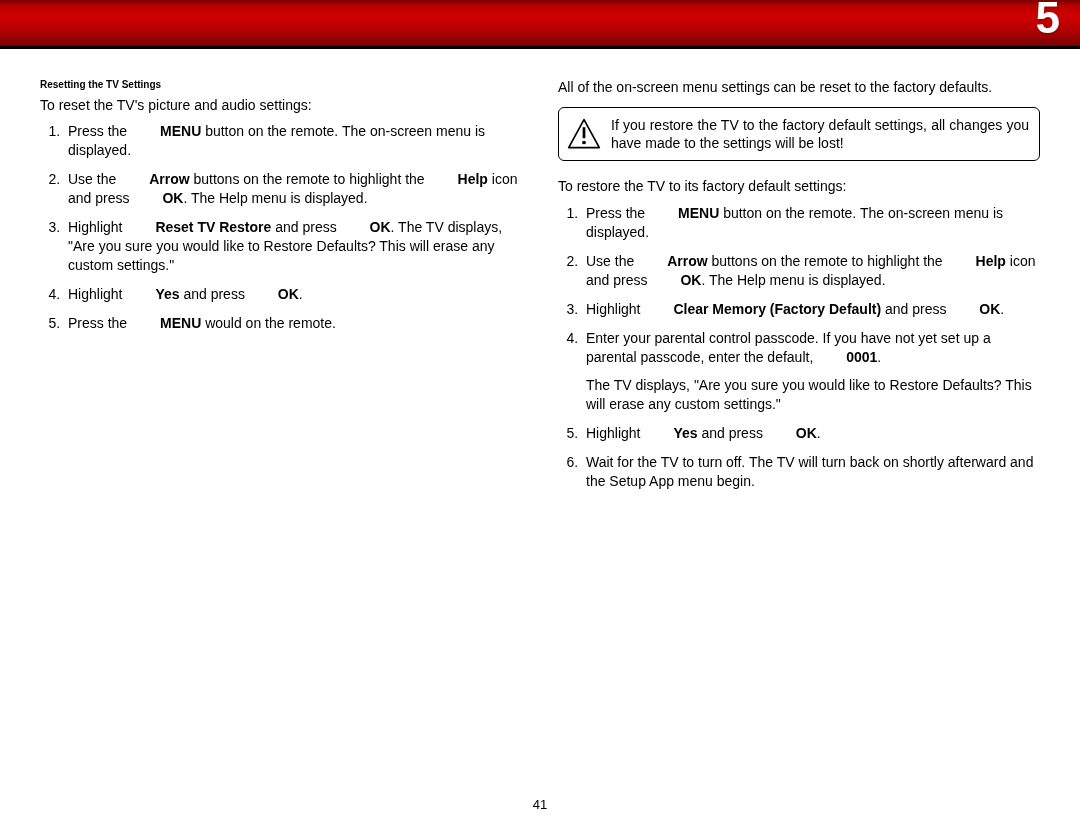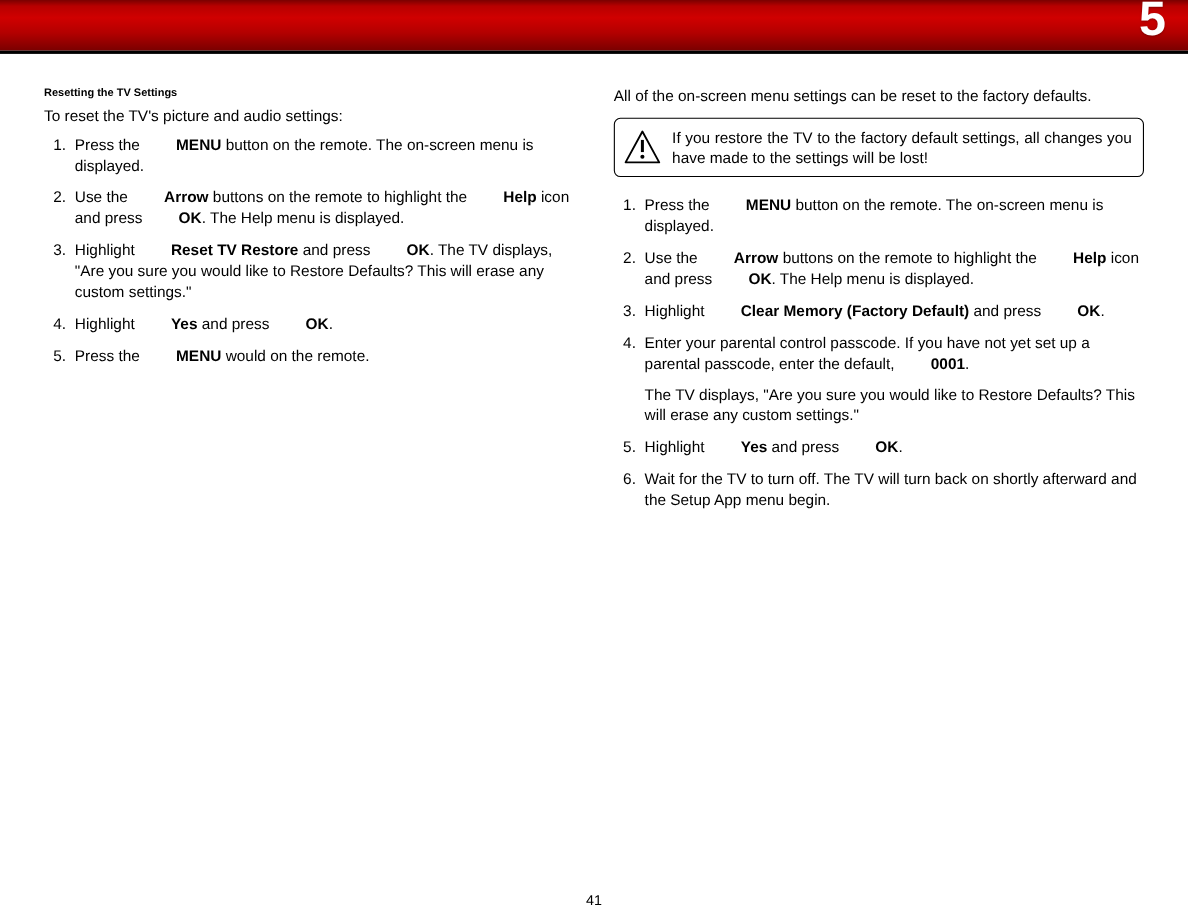--- a/index.html
+++ b/index.html
@@ -93,21 +93,21 @@
     align-items: center;
     justify-content: center;
   }
   .warning-box .text {
     flex: 1 1 auto;
     text-align: justify;
     line-height: 1.3;
   }
   .page-number {
     position: absolute;
-    bottom: 8px;
+    bottom: 22px;
     left: 0;
     right: 0;
     text-align: center;
     font-size: 13px;
   }
 </style>
 </head>
 <body>
 
 <div class="banner">
@@ -146,20 +146,21 @@
       <span class="icon-wrap">
         <svg viewBox="0 0 40 40" width="34" height="34">
           <polygon points="20,3 38,36 2,36" fill="none" stroke="#000" stroke-width="2" stroke-linejoin="round"></polygon>
           <rect x="18.4" y="12" width="3.2" height="13" fill="#000"></rect>
           <circle cx="20" cy="30" r="2.2" fill="#000"></circle>
         </svg>
       </span>
       <div class="text">If you restore the TV to the factory default settings, all changes you have made to the settings will be lost!</div>
     </div>
 
+    <p>To restore the TV to its factory default settings:</p>
     <ol>
       <li>
         <span>Press the </span><span class="b">MENU</span><span> button on the remote. The on-screen menu is displayed.</span>
       </li>
       <li>
         <span>Use the </span><span class="b">Arrow</span><span> buttons on the remote to highlight the </span><span class="b">Help</span><span> icon and press </span><span class="b">OK</span><span>. The Help menu is displayed.</span>
       </li>
       <li>
         <span>Highlight </span><span class="b">Clear Memory (Factory Default)</span><span> and press </span><span class="b">OK</span><span>.</span>
       </li>

